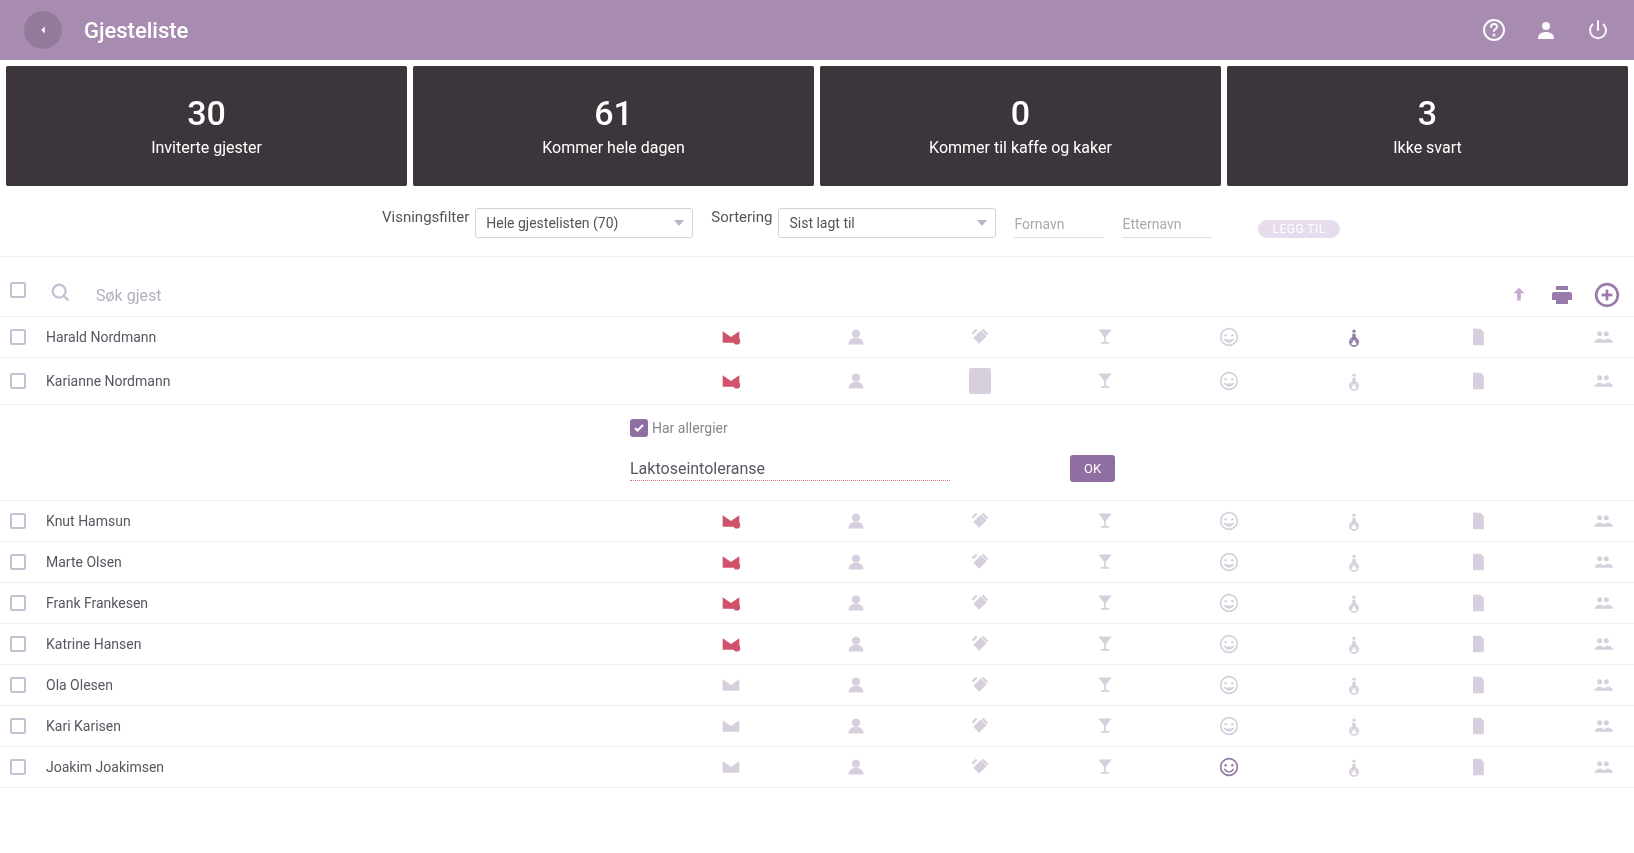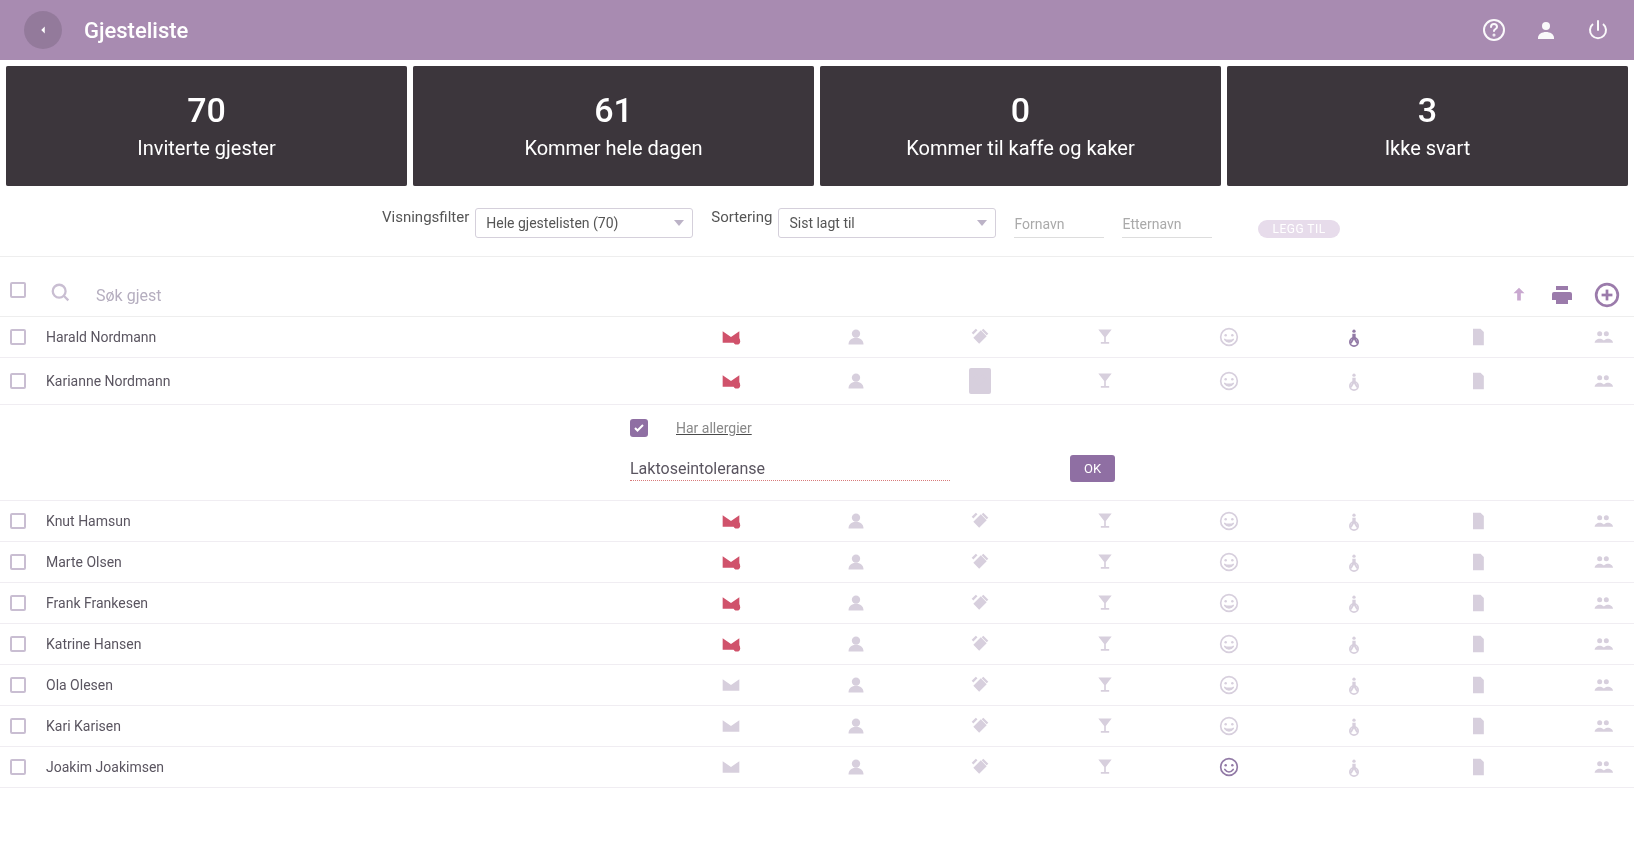--- a/index.html
+++ b/index.html
@@ -78,21 +78,21 @@
 .stat-card .content {
   position: relative;
   text-align: center;
 }
 .stat-value {
   font-size: 34px;
   font-weight: 500;
   line-height: 1.1;
 }
 .stat-label {
-  font-size: 20px;
+  font-size: 16px;
   margin-top: 6px;
 }
 
 .bg1 { background: linear-gradient(135deg,#b8a58f,#8a7b69); }
 .bg2 { background: linear-gradient(135deg,#3a4a3a,#6a6050); }
 .bg3 { background: linear-gradient(135deg,#2a3a2a,#5a4a4a); }
 .bg4 { background: linear-gradient(135deg,#9a9a92,#bab8b0); }
 
 
 .filters {
@@ -231,23 +231,22 @@
 }
 
 
 .expanded {
   padding: 14px 14px 18px 630px;
   border-bottom: 1px solid #f0edf2;
 }
 .exp-row1 {
   display: flex;
   align-items: center;
-  gap: 28px;
+  gap: 4px;
   margin-bottom: 18px;
-  text-decoration: underline;
 }
 .checkbox-filled {
   width: 18px;
   height: 18px;
   background: #8f6fa3;
   border-radius: 3px;
   display: flex;
   align-items: center;
   justify-content: center;
 }
@@ -314,21 +313,21 @@
         </svg>
     </span>
   </div>
 </div>
 
 <div class="stat-cards">
   <div class="stat-card">
     <div class="bg bg1"></div>
       <div class="overlay"></div>
     <div class="content">
-      <div class="stat-value">70</div>
+      <div class="stat-value">30</div>
       <div class="stat-label">Inviterte gjester</div>
     </div>
   </div>
   <div class="stat-card">
     <div class="bg bg2"></div>
       <div class="overlay"></div>
     <div class="content">
       <div class="stat-value">61</div>
       <div class="stat-label">Kommer hele dagen</div>
     </div>

